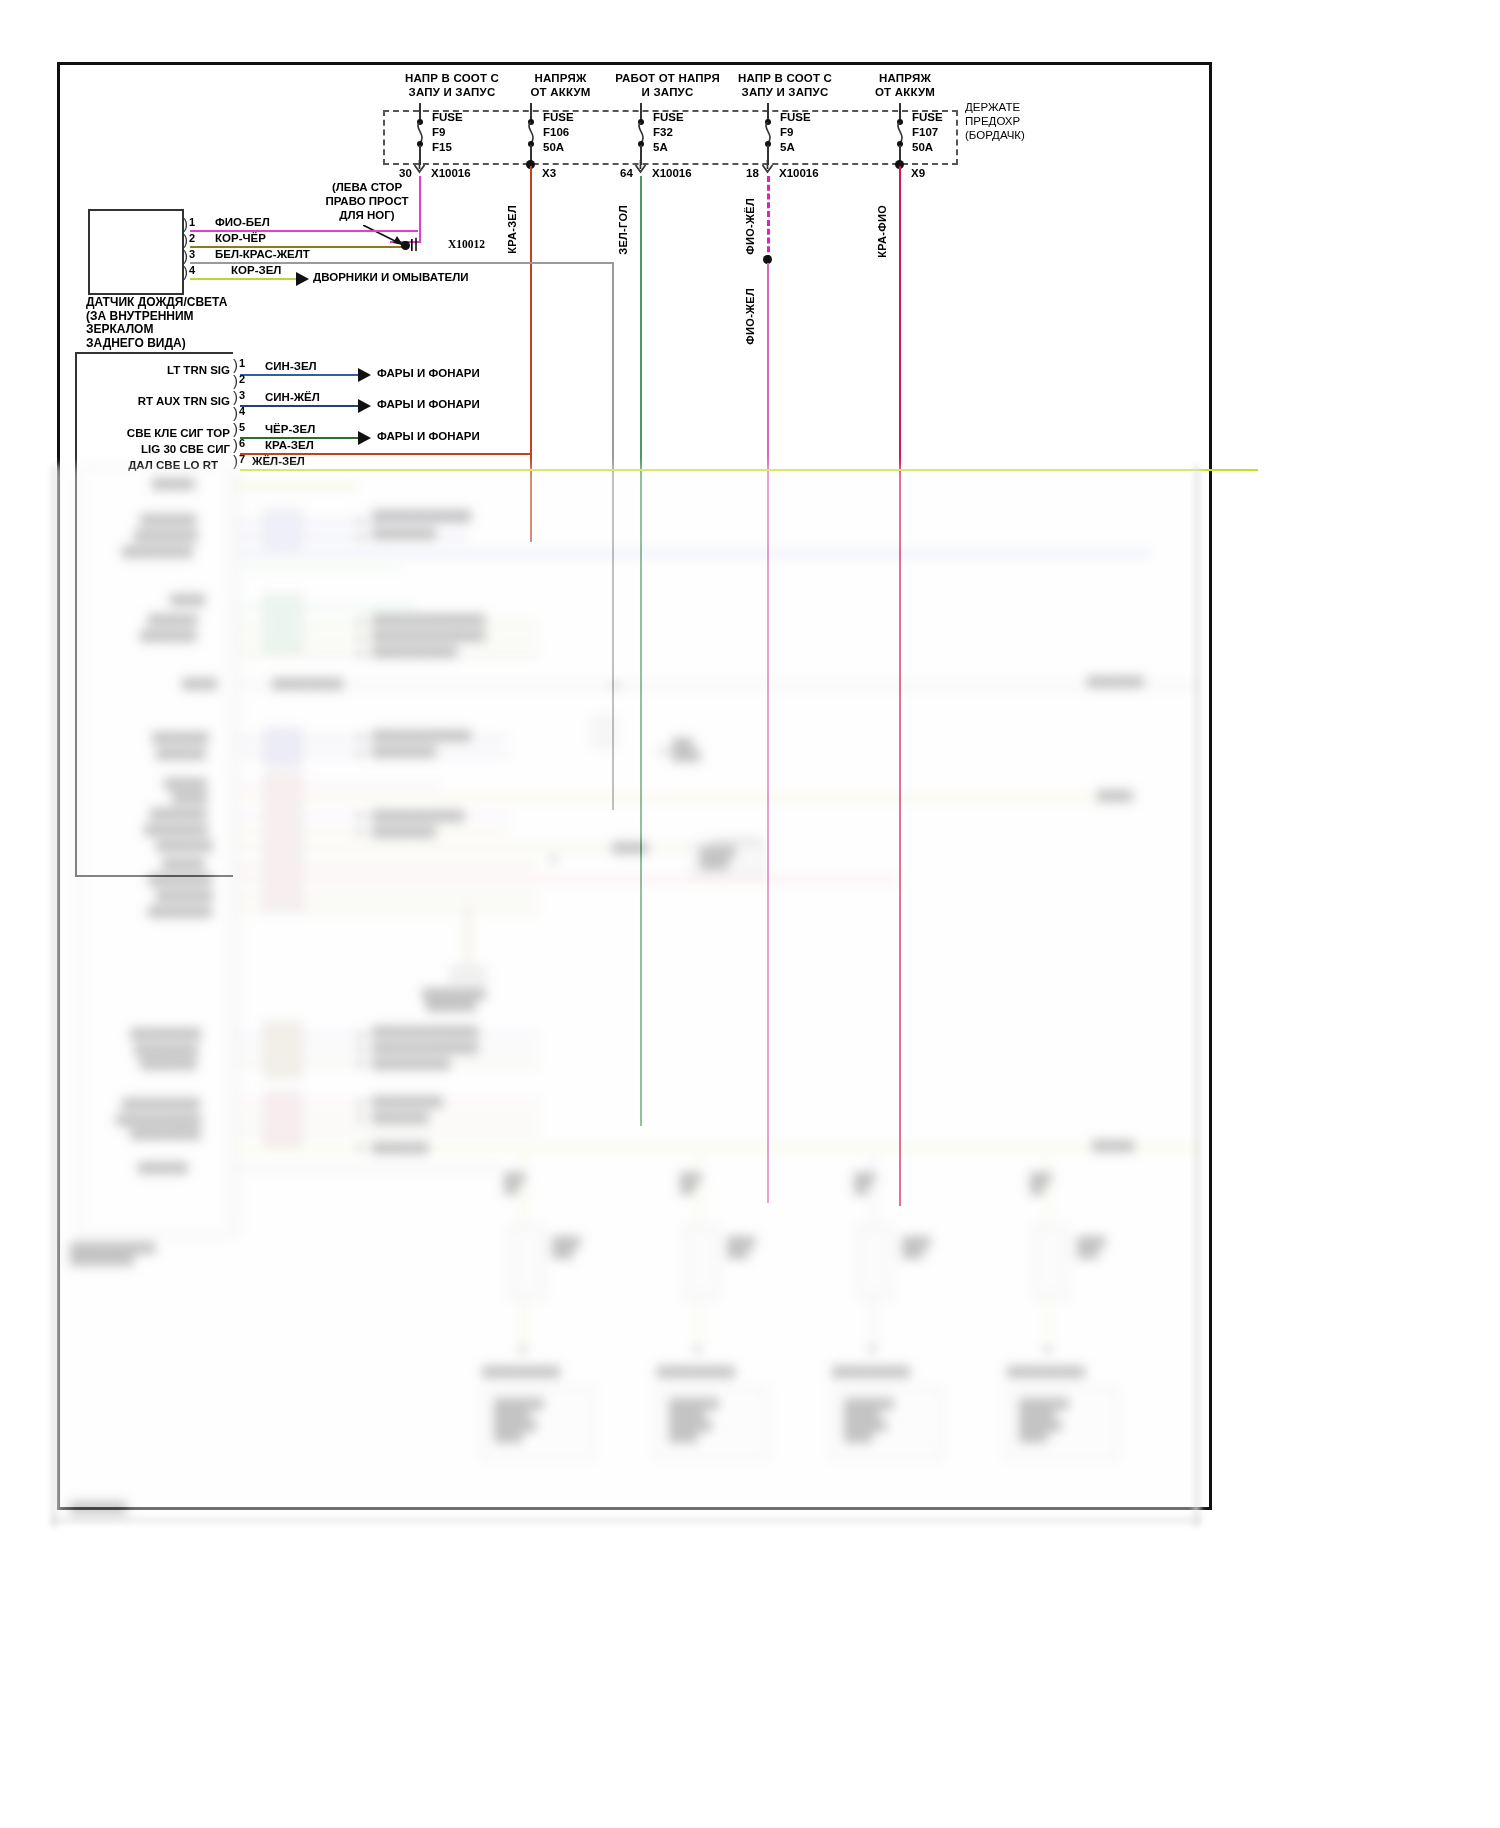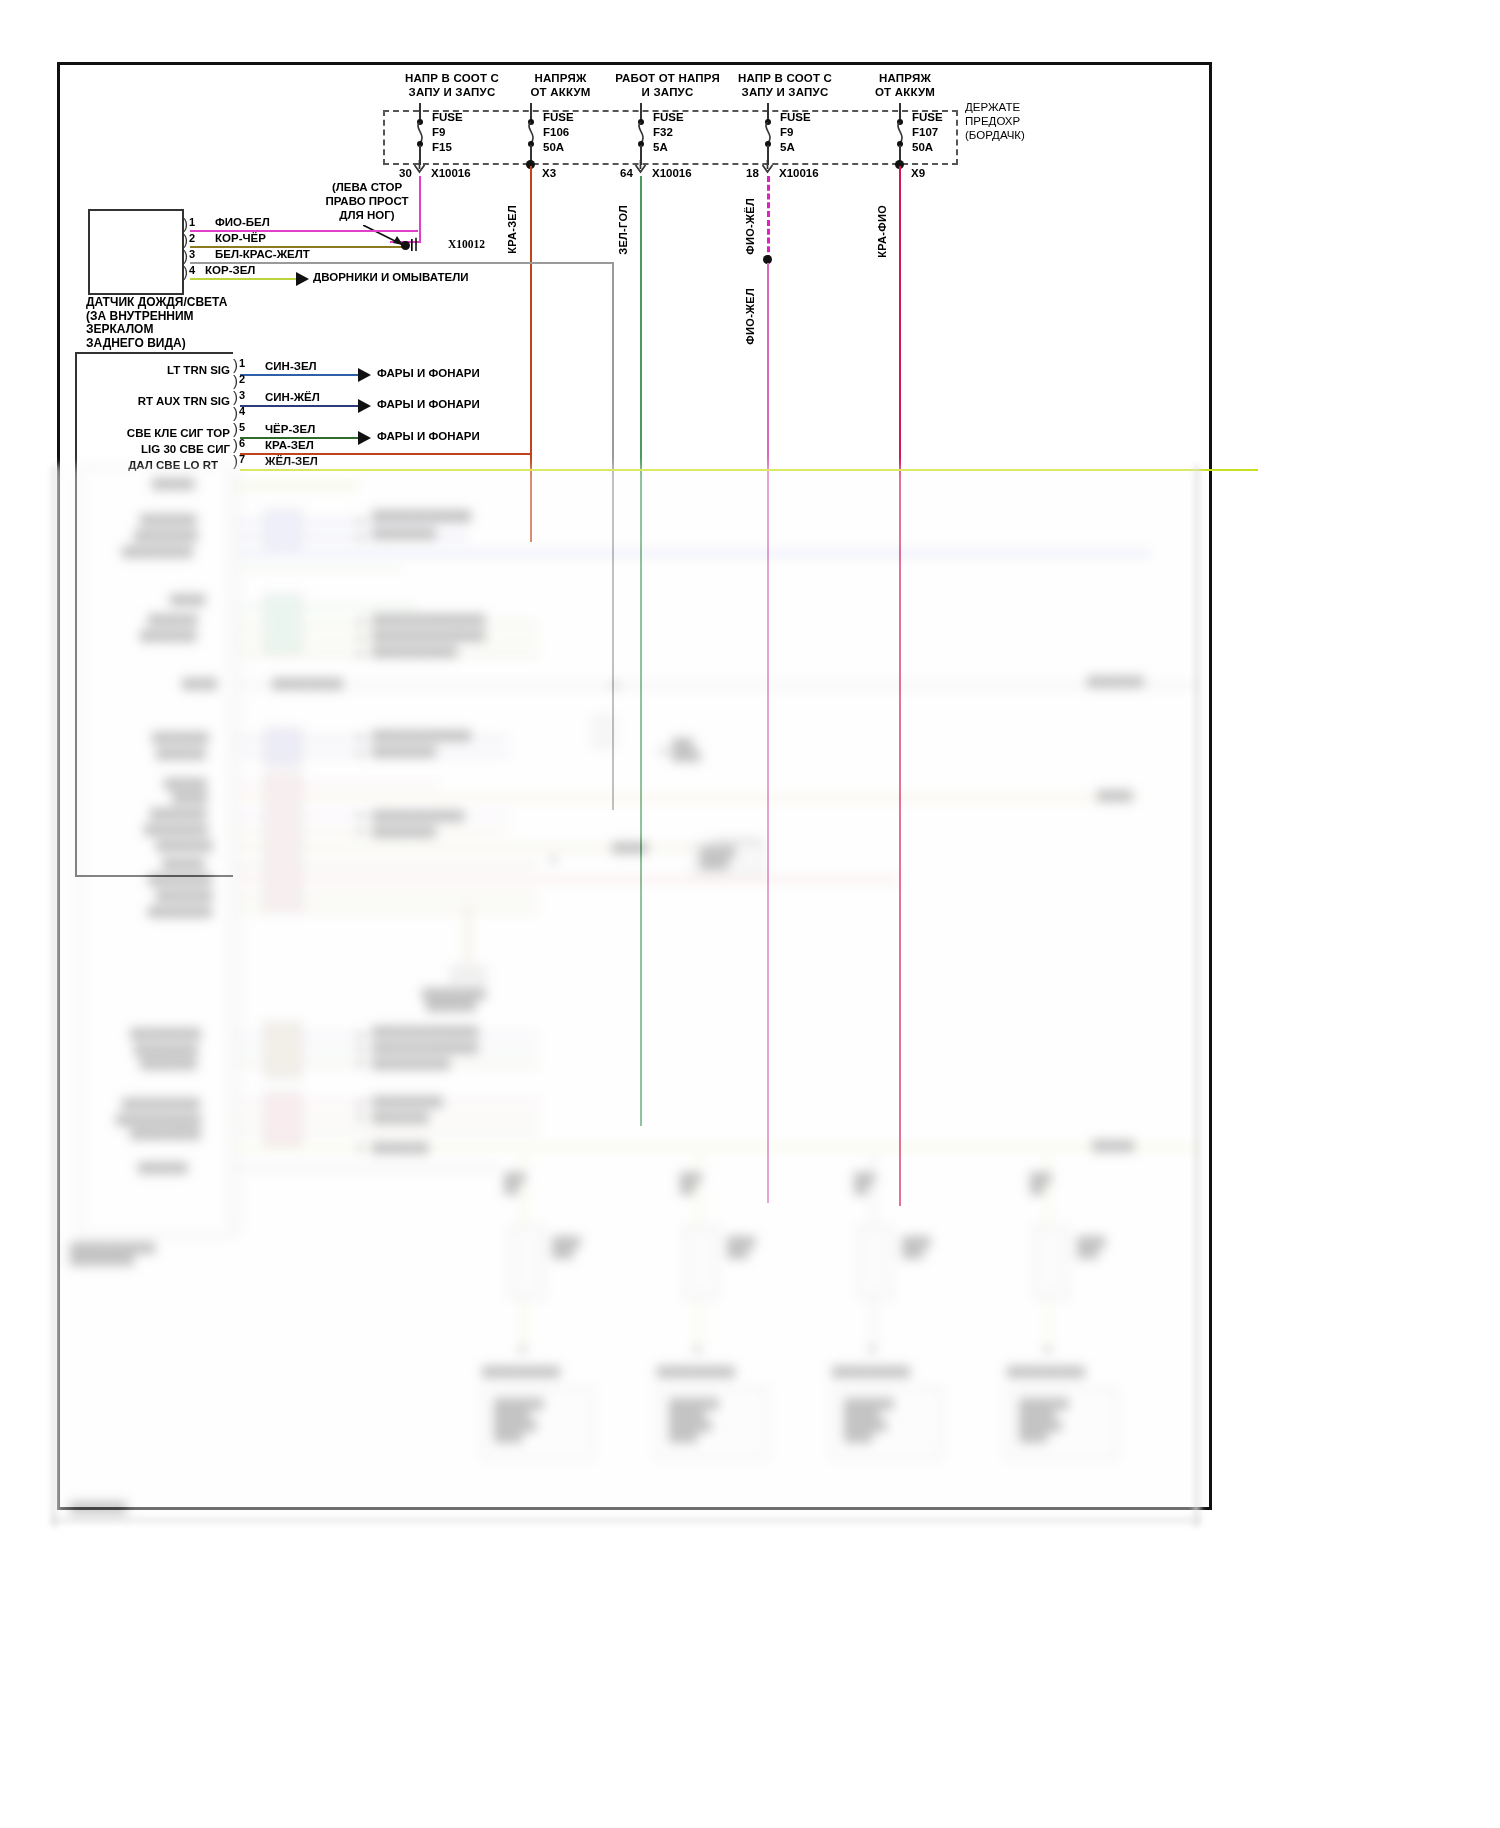--- a/index.html
+++ b/index.html
@@ -404,21 +404,21 @@
 
     <div class="pin-bracket" style="left:183px; top:248px;">)</div>
     <div class="pin-idx" style="left:189px; top:248px;">3</div>
     <div class="hwire" style="left:190px; top:262px; width:424px; background:#9a9a9a;"></div>
     <div class="vwire" style="left:612px; top:262px; height:548px; background:#9a9a9a;"></div>
     <div class="wire-name" style="left:215px; top:248px;">БЕЛ-КРАС-ЖЕЛТ</div>
 
     <div class="pin-bracket" style="left:183px; top:264px;">)</div>
     <div class="pin-idx" style="left:189px; top:264px;">4</div>
     <div class="hwire" style="left:190px; top:278px; width:106px; background:#bcd33a;"></div>
-    <div class="wire-name" style="left:205px; top:264px;">КОР-ЗЕЛ</div>
+    <div class="wire-name" style="left:231px; top:264px;">КОР-ЗЕЛ</div>
     <div class="arrow-right" style="left:296px; top:272px;"></div>
     <div class="dest-text" style="left:313px; top:271px;">ДВОРНИКИ И ОМЫВАТЕЛИ</div>
 
     <div class="module-box" style="left:75px; top:352px; width:158px; height:525px; border-right:none;"></div>
 
     <div class="pin-bracket" style="left:233px; top:357px;">)</div>
     <div class="pin-idx" style="left:239px; top:357px;">1</div>
     <div class="pin-name" style="left:120px; top:364px; width:110px;">LT TRN SIG</div>
     <div class="hwire" style="left:240px; top:374px; width:118px; background:#2f5fa8;"></div>
     <div class="wire-name" style="left:265px; top:360px;">СИН-ЗЕЛ</div>
@@ -450,21 +450,21 @@
     <div class="pin-bracket" style="left:233px; top:437px;">)</div>
     <div class="pin-idx" style="left:239px; top:437px;">6</div>
     <div class="pin-name" style="left:110px; top:443px; width:120px;">LIG 30 СВЕ СИГ</div>
     <div class="hwire" style="left:240px; top:453px; width:292px; background:#c0431a;"></div>
     <div class="wire-name" style="left:265px; top:439px;">КРА-ЗЕЛ</div>
 
     <div class="pin-bracket" style="left:233px; top:453px;">)</div>
     <div class="pin-idx" style="left:239px; top:453px;">7</div>
     <div class="pin-name" style="left:96px; top:459px; width:122px;">ДАЛ СВЕ LO RT</div>
     <div class="hwire" style="left:240px; top:469px; width:1018px; background:#c8e020;"></div>
-    <div class="wire-name" style="left:265px; top:455px;">ЖЁЛ-ЗЕЛ</div>
+    <div class="wire-name" style="left:252px; top:455px;">ЖЁЛ-ЗЕЛ</div>
 
   </div>
 
   <div class="blur-frame-left"></div>
   <div class="blur-frame-right"></div>
   <div class="blur-frame-bottom"></div>
 
   <div id="blur-layer">
 
     <div class="bbox" style="left:28px; top:0px; width:152px; height:770px; border-right:none;"></div>

